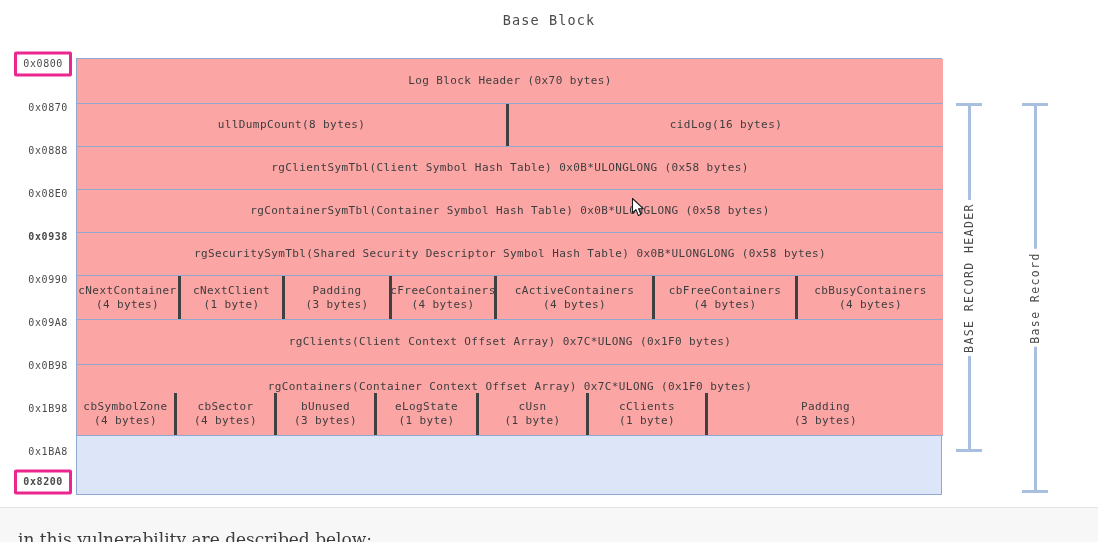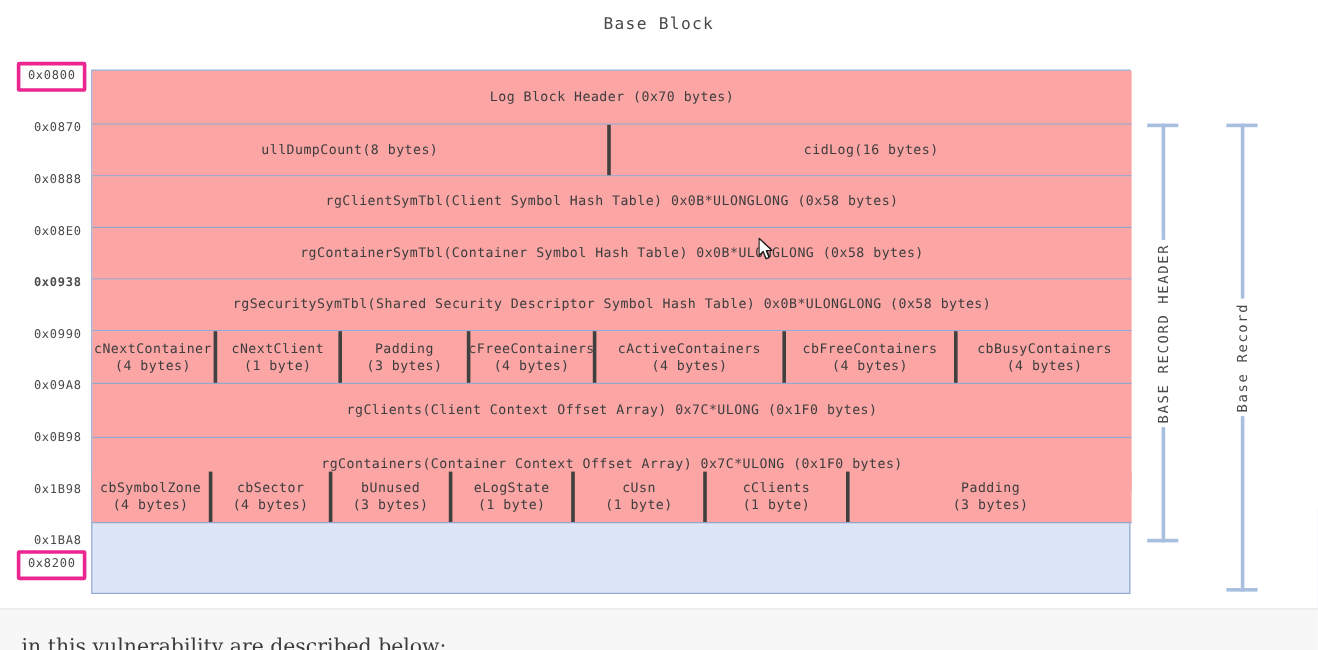--- a/index.html
+++ b/index.html
@@ -172,21 +172,21 @@
     <div class="addr highlight" style="top: 64px;">0x0800</div>
     <div class="addr" style="top: 107px;">0x0870</div>
     <div class="addr" style="top: 150px;">0x0888</div>
     <div class="addr" style="top: 193px;">0x08E0</div>
     <div class="addr" style="top: 236px; font-weight: bold;">0x0938</div>
     <div class="addr" style="top: 279px; margin-left: 12px;">0x0990</div>
     <div class="addr" style="top: 322px;">0x09A8</div>
     <div class="addr" style="top: 365px;">0x0B98</div>
     <div class="addr" style="top: 408px;">0x1B98</div>
     <div class="addr" style="top: 451px;">0x1BA8</div>
-    <div class="addr highlight" style="top: 471px;">0x8200</div>
+    <div class="addr highlight" style="top: 482px; font-weight: bold;">0x8200</div>
   </div>
 
 <div id="base-block-table">
     <div class="row" style="top: 0px; height: 45px;">
       <div class="cell" style="width: 866px; flex: 0 0 866px;">
         <span>Log Block Header (0x70 bytes)</span>
       </div>
     </div>
     <div class="row" style="top: 45px; height: 43px;">
       <div class="cell" style="width: 432px; flex: 0 0 432px;">

